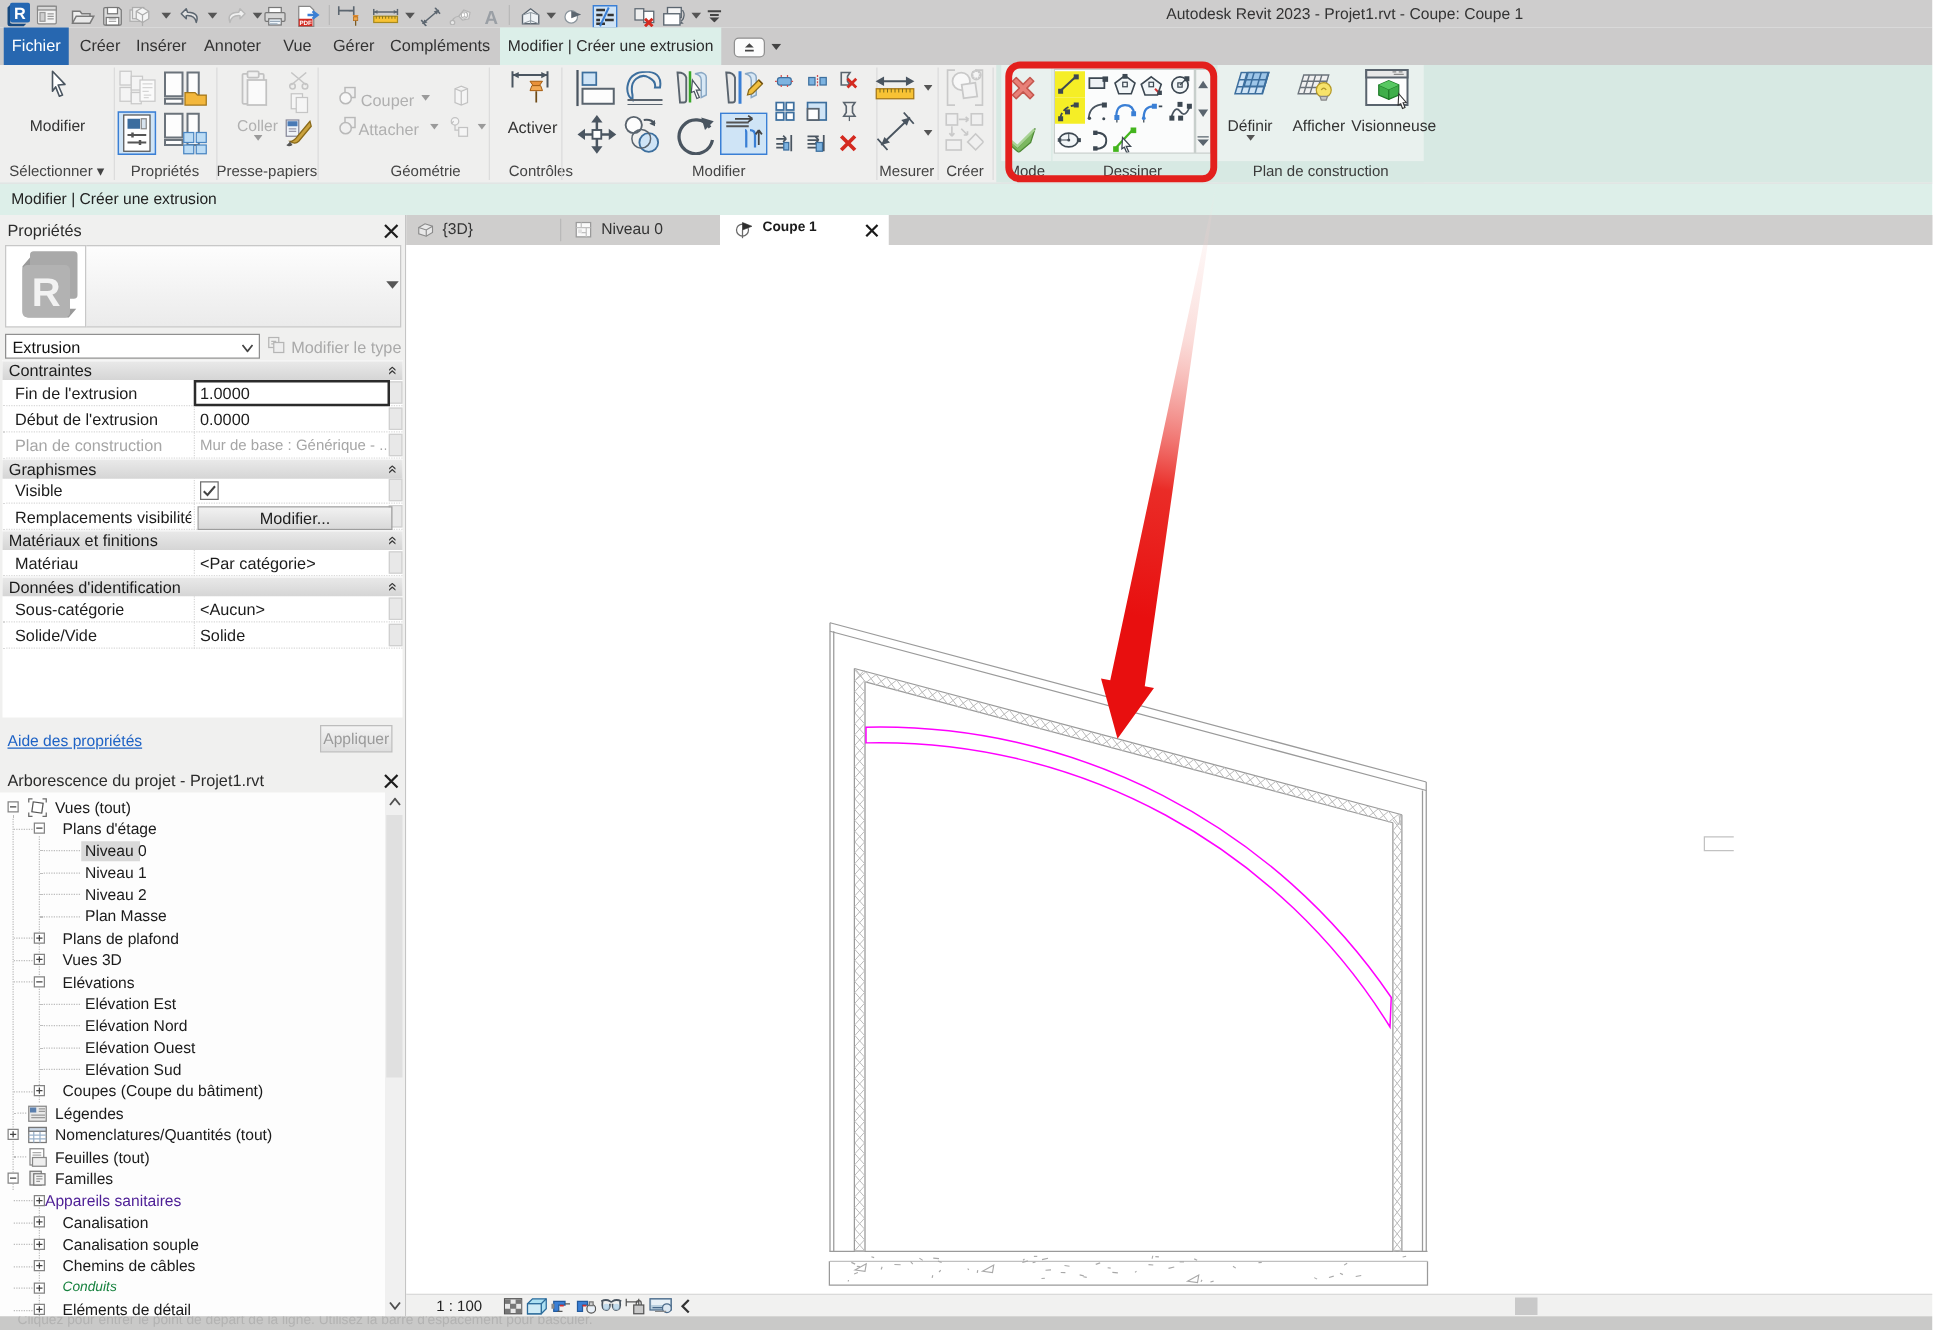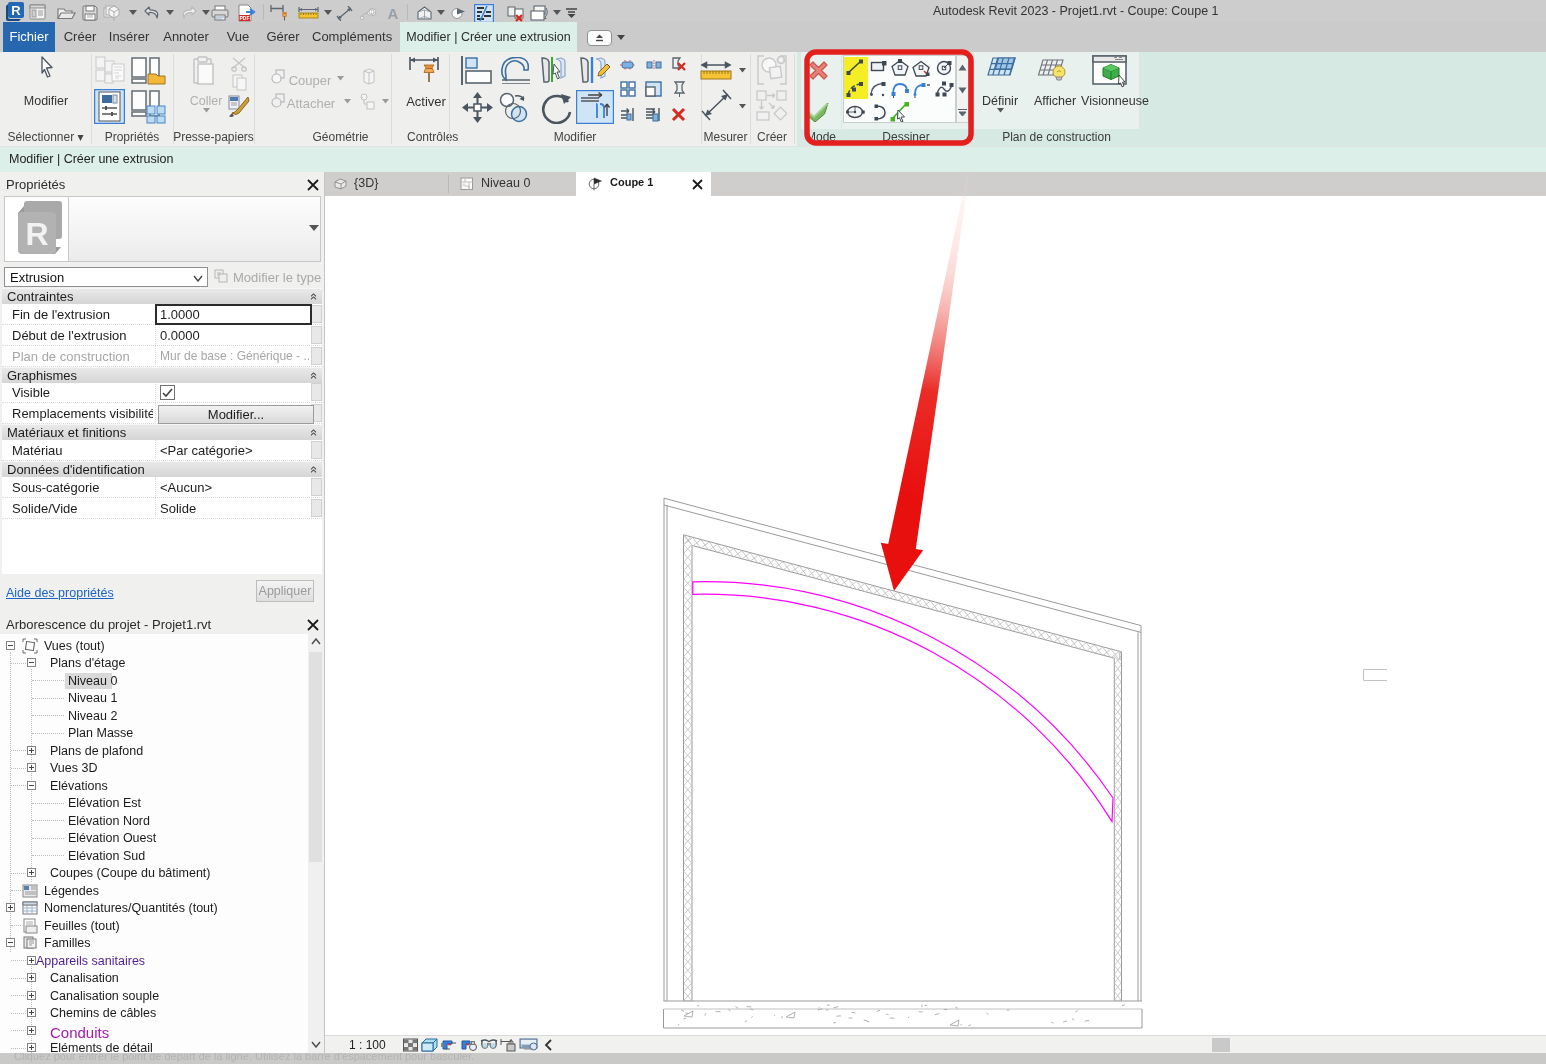--- a/index.html
+++ b/index.html
@@ -786,21 +786,21 @@
       <div style="position:absolute;left:29px;top:382.5px;width:5px;height:1px;background:#444;"></div>
       <div style="position:absolute;left:31px;top:380.5px;width:1px;height:5px;background:#444;"></div>
     <div style="position:absolute;left:50px;top:376.5px;font-size:12.5px;color:#1b1b1b;white-space:nowrap;">Canalisation souple</div>
     <div style="position:absolute;left:27px;top:396.0px;width:9px;height:9px;border:1px solid #848484;background:#fff;"></div>
       <div style="position:absolute;left:29px;top:400.0px;width:5px;height:1px;background:#444;"></div>
       <div style="position:absolute;left:31px;top:398.0px;width:1px;height:5px;background:#444;"></div>
     <div style="position:absolute;left:50px;top:394.0px;font-size:12.5px;color:#1b1b1b;white-space:nowrap;">Chemins de câbles</div>
     <div style="position:absolute;left:27px;top:413.5px;width:9px;height:9px;border:1px solid #848484;background:#fff;"></div>
       <div style="position:absolute;left:29px;top:417.5px;width:5px;height:1px;background:#444;"></div>
       <div style="position:absolute;left:31px;top:415.5px;width:1px;height:5px;background:#444;"></div>
-    <div style="position:absolute;left:50px;top:411.5px;font-size:15px;color:#a21caf;white-space:nowrap;">Conduits</div>
+    <div style="position:absolute;left:50px;top:411.5px;font-size:11px;color:#15803d;white-space:nowrap;font-style:italic;">Conduits</div>
     <div style="position:absolute;left:27px;top:431.0px;width:9px;height:9px;border:1px solid #848484;background:#fff;"></div>
       <div style="position:absolute;left:29px;top:435.0px;width:5px;height:1px;background:#444;"></div>
       <div style="position:absolute;left:31px;top:433.0px;width:1px;height:5px;background:#444;"></div>
     <div style="position:absolute;left:50px;top:429.0px;font-size:12.5px;color:#1b1b1b;white-space:nowrap;">Eléments de détail</div>
     <div style="position:absolute;left:308px;top:22px;width:15px;height:419px;background:#f0f0f0;"></div>
     <svg style="position:absolute;left:311px;top:26px;" width="10" height="8" viewBox="0 0 10 8">
         <path d="M1 6 L5 1 L9 6" fill="none" stroke="#505050" stroke-width="1.5"></path>
       </svg>
     <svg style="position:absolute;left:311px;top:428px;" width="10" height="8" viewBox="0 0 10 8">
         <path d="M1 2 L5 7 L9 2" fill="none" stroke="#505050" stroke-width="1.5"></path>

